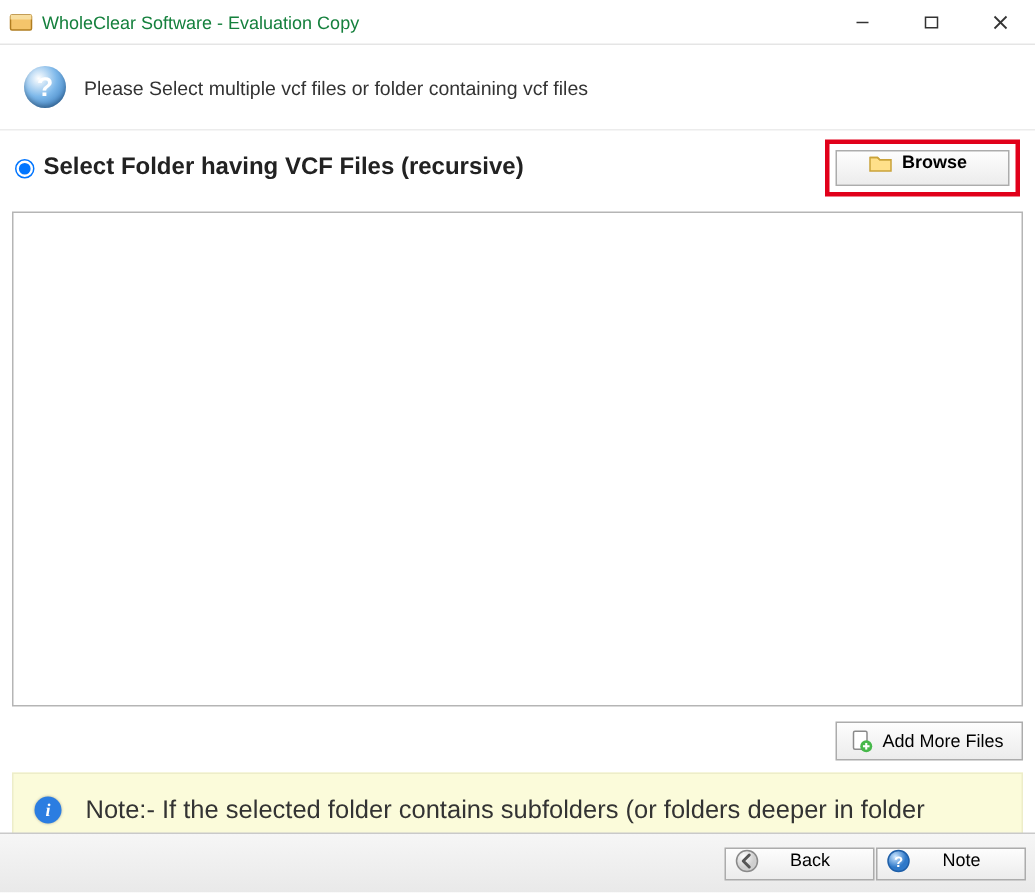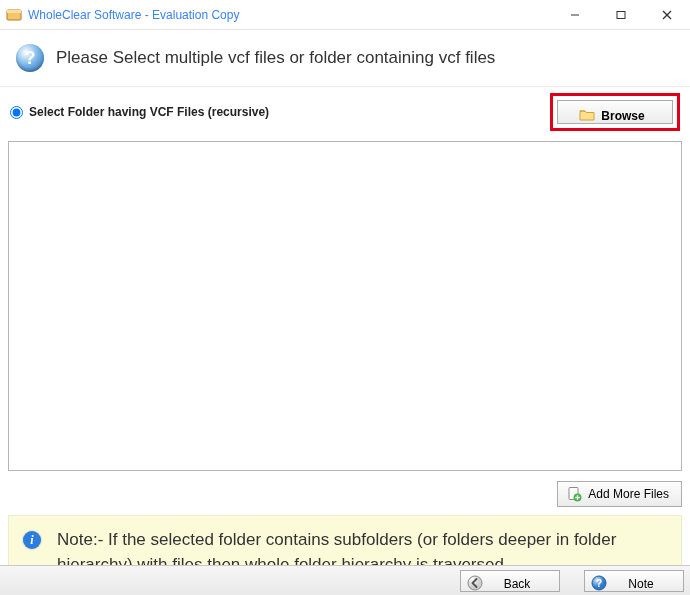--- a/index.html
+++ b/index.html
@@ -1,53 +1,53 @@
 <!DOCTYPE html>
 <html><head>
 <meta charset="utf-8">
 <style>
   * { box-sizing: border-box; margin: 0; padding: 0; }
   body { font-family: "Segoe UI", Tahoma, sans-serif; font-size: 12px; background: #fff; width: 690px; height: 595px; overflow: hidden; position: relative; }
 
   .titlebar { height: 30px; display: flex; align-items: center; padding: 0 0 0 6px; border-bottom: 1px solid #e5e5e5; }
   .titlebar .app-icon { width: 16px; height: 16px; margin-right: 6px; display:flex; align-items:center; justify-content:center; }
-  .titlebar .title { font-size: 12px; color: #3b82f6; flex: 0 0 auto; }
+  .titlebar .title { font-size: 12px; color: #15803d; flex: 0 0 auto; }
   .titlebar .spacer { flex: 1 1 auto; }
   .win-controls { display: flex; height: 100%; }
   .win-btn { width: 46px; height: 30px; display:flex; align-items:center; justify-content:center; color:#333; background:transparent; border:none; font-size:14px; }
 
   .instruction-bar { display:flex; align-items:center; padding: 14px 18px 14px 16px; gap: 12px; }
   .q-icon { width:28px; height:28px; border-radius:50%; background: radial-gradient(circle at 35% 30%, #fff, #7db8ea 45%, #2b6fb3 95%); display:flex; align-items:center; justify-content:center; color:#fff; font-weight:bold; font-size:18px; box-shadow: inset 0 -2px 3px rgba(0,0,0,0.25); }
-  .instruction-text { font-size: 17px; color:#333; }
+  .instruction-text { font-size: 13px; color:#333; }
 
   .divider { height:1px; background:#ececec; margin: 0 0 0 0; }
 
   .options-row { display:flex; align-items:center; padding: 6px 10px 6px 10px; gap: 18px; }
   .radio-wrap { display:flex; align-items:center; gap:6px; }
   .radio-wrap input { width:13px; height:13px; }
-  .radio-label { font-size:12px; font-weight:bold; color:#222; }
+  .radio-label { font-size:16px; font-weight:bold; color:#222; }
   .options-row .flex-spacer { flex:1 1 auto; }
 
   .browse-highlight { border: 3px solid #e1001a; padding: 4px; display:flex; }
-  .std-btn { height: 24px; background: linear-gradient(#fdfdfd,#ececec); border:1px solid #acacac; display:flex; align-items:flex-end; justify-content:center; gap:6px; padding: 0 14px 0 8px; font-size:12px; cursor:pointer; }
+  .std-btn { height: 24px; background: linear-gradient(#fdfdfd,#ececec); border:1px solid #acacac; display:flex; align-items:flex-start; justify-content:center; gap:6px; padding: 0 14px 0 8px; font-size:12px; cursor:pointer; }
   .std-btn.wide { width: 116px; }
   .std-btn .btn-text { font-weight: bold; }
 
   .icon16 { width:16px; height:16px; display:flex; align-items:center; justify-content:center; }
 
   .file-area { margin: 4px 8px 0 8px; height: 330px; border:1px solid #b5b5b5; background:#fff; }
 
   .below-list { display:flex; justify-content:flex-end; padding: 10px 8px 8px 8px; }
   .add-btn { height:26px; background: linear-gradient(#fdfdfd,#ececec); border:1px solid #acacac; display:flex; align-items:center; gap:6px; padding: 0 12px 0 8px; font-size:12px; cursor:pointer; }
 
   .note-box { margin: 0 8px 0 8px; background:#fbfbda; border:1px solid #ededc9; padding: 12px 14px; display:flex; align-items:flex-start; gap:16px; }
   .info-icon { width:18px; height:18px; border-radius:50%; background:#2b7de1; color:#fff; font-weight:bold; font-family: Georgia, serif; font-style:italic; font-size:12px; display:flex; align-items:center; justify-content:center; flex:0 0 18px; margin-top:3px; box-shadow: 0 0 2px rgba(0,0,0,0.3); }
   .note-text { font-size:17px; color:#333; line-height:1.45; }
 
-  .footer { position:absolute; bottom:0; left:0; right:0; height:30px; border-top:1px solid #c9c9c9; background:linear-gradient(#f6f6f6,#e9e9e9); display:flex; justify-content:flex-end; align-items:center; padding: 0 6px; gap: 24px; }
+  .footer { position:absolute; bottom:0; left:0; right:0; height:40px; border-top:1px solid #c9c9c9; background:linear-gradient(#f6f6f6,#e9e9e9); display:flex; justify-content:flex-end; align-items:center; padding: 0 6px; gap: 1px; }
   .footer .std-btn { width: 100px; height:22px; justify-content:flex-start; padding-left:6px; }
   .footer .std-btn .btn-text { font-weight: normal; flex:1; text-align:center; }
 
   svg { display:block; }
 </style>
 </head>
 <body>
 
 <div class="titlebar">
   <span class="app-icon">

